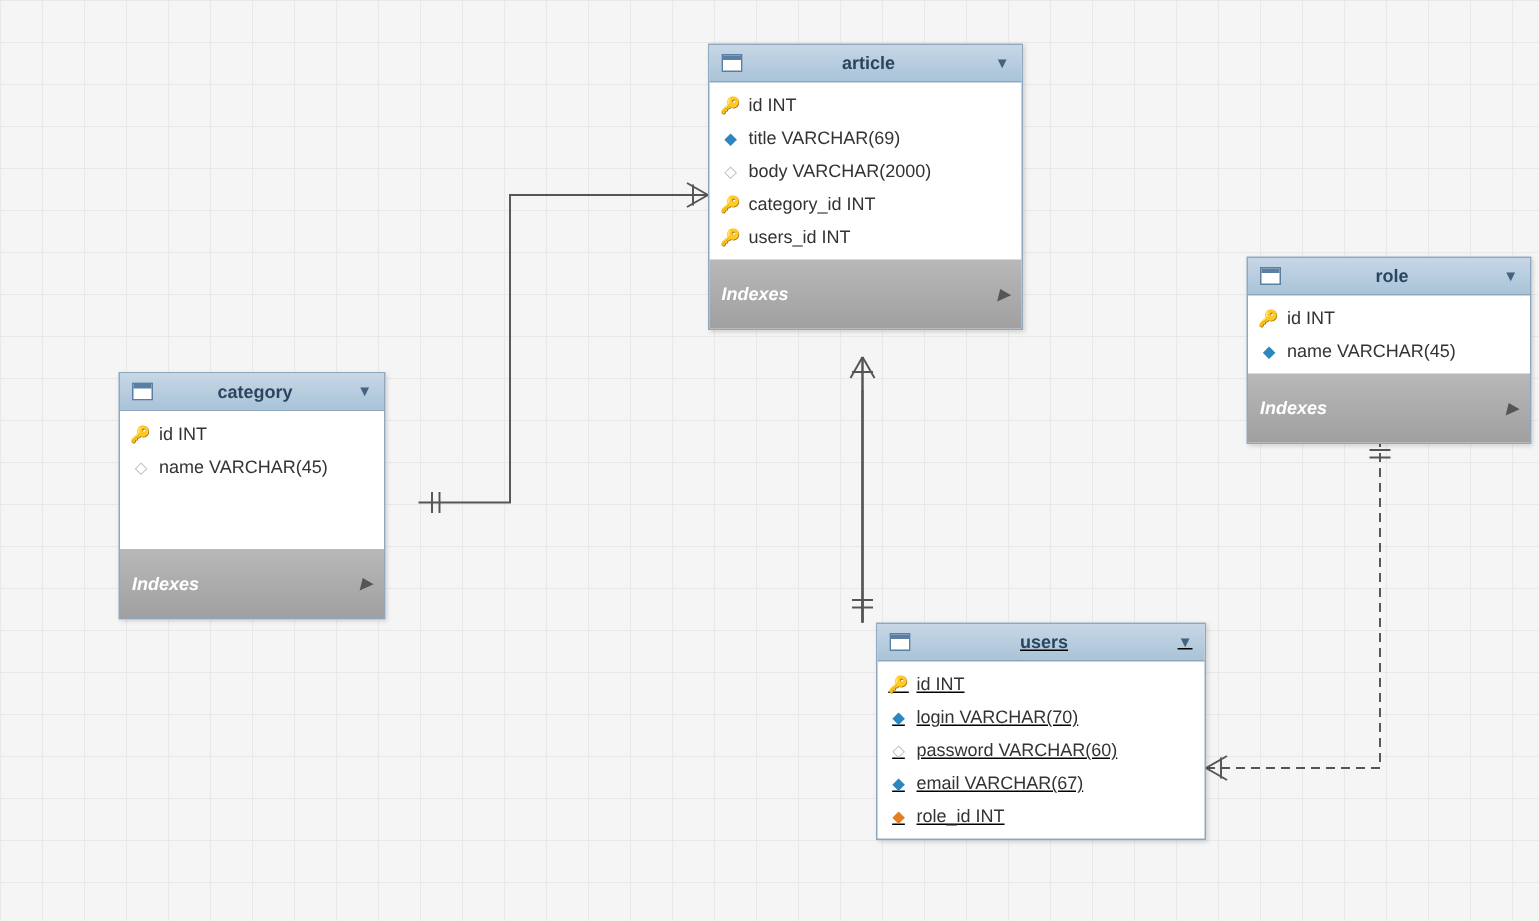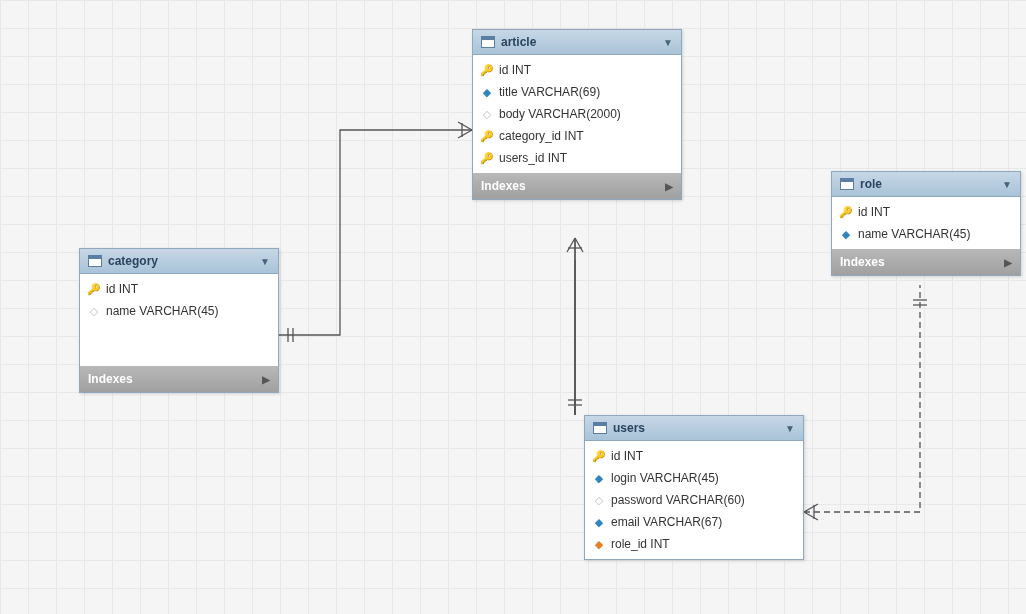--- a/index.html
+++ b/index.html
@@ -27,20 +27,21 @@
   }
   .entity-header {
     background: linear-gradient(#c7d7e6, #a9c3d8);
     border-bottom: 1px solid #8fa8bd;
     padding: 5px 8px;
     display: flex;
     align-items: center;
     gap: 6px;
     color: #2b4560;
     font-weight: bold;
+    text-align: center;
   }
   .entity-header .table-icon {
     display: inline-block;
     width: 14px; height: 12px;
     background: #fff;
     border: 1px solid #5a7fa3;
     position: relative;
   }
   .entity-header .table-icon::before {
     content: "";
@@ -66,25 +67,26 @@
     flex-shrink: 0;
   }
   .icon.pk { color: #d7a400; }
   .icon.fk { color: #c0392b; }
   .icon.nn { color: #2e86c1; }
   .icon.nul { color: #bbbbbb; }
   .icon.fknn { color: #e67e22; }
   .indexes {
     background: linear-gradient(#b8b8b8, #a0a0a0);
     color: #ffffff;
-    padding: 6px 8px;
+    padding: 16px 8px;
     display: flex;
     align-items: center;
     justify-content: space-between;
     font-weight: bold;
+    font-style: italic;
   }
   .indexes .arrow { color: #555; font-size: 10px; }
   svg.links { position: absolute; inset: 0; width: 1026px; height: 614px; pointer-events: none; }
   svg.links line, svg.links polyline, svg.links path {
     stroke: #555;
     stroke-width: 1.3;
     fill: none;
   }
   svg.links .dashed { stroke-dasharray: 6 4; }
 </style>
@@ -120,21 +122,21 @@
     <polyline class="dashed" points="804,512 920,512 920,285"></polyline>
 
     <line x1="913" y1="300" x2="927" y2="300"></line>
     <line x1="913" y1="305" x2="927" y2="305"></line>
 
     <line x1="804" y1="512" x2="818" y2="504"></line>
     <line x1="804" y1="512" x2="818" y2="520"></line>
     <line x1="814" y1="505" x2="814" y2="519"></line>
   </svg>
 
-  <div class="entity" style="left:79px; top:248px; width:200px;">
+  <div class="entity" style="left:79px; top:248px; width:178px;">
     <div class="entity-header">
       <span class="table-icon"></span>
       <span class="title">category</span>
       <span class="collapse">▼</span>
     </div>
     <div class="cols">
       <div class="col">
         <span class="icon pk">🔑</span>
         <span>id INT</span>
       </div>
@@ -199,34 +201,34 @@
         <span class="icon nn">◆</span>
         <span>name VARCHAR(45)</span>
       </div>
     </div>
     <div class="indexes">
       <span>Indexes</span>
       <span class="arrow">▶</span>
     </div>
   </div>
 
-  <div class="entity" style="left:584px; top:415px; width:220px;">
+  <div class="entity" style="left:584px; top:415px; width:220px;text-decoration:underline;">
     <div class="entity-header">
       <span class="table-icon"></span>
       <span class="title">users</span>
       <span class="collapse">▼</span>
     </div>
     <div class="cols">
       <div class="col">
         <span class="icon pk">🔑</span>
         <span>id INT</span>
       </div>
       <div class="col">
         <span class="icon nn">◆</span>
-        <span>login VARCHAR(45)</span>
+        <span>login VARCHAR(70)</span>
       </div>
       <div class="col">
         <span class="icon nul">◇</span>
         <span>password VARCHAR(60)</span>
       </div>
       <div class="col">
         <span class="icon nn">◆</span>
         <span>email VARCHAR(67)</span>
       </div>
       <div class="col">

